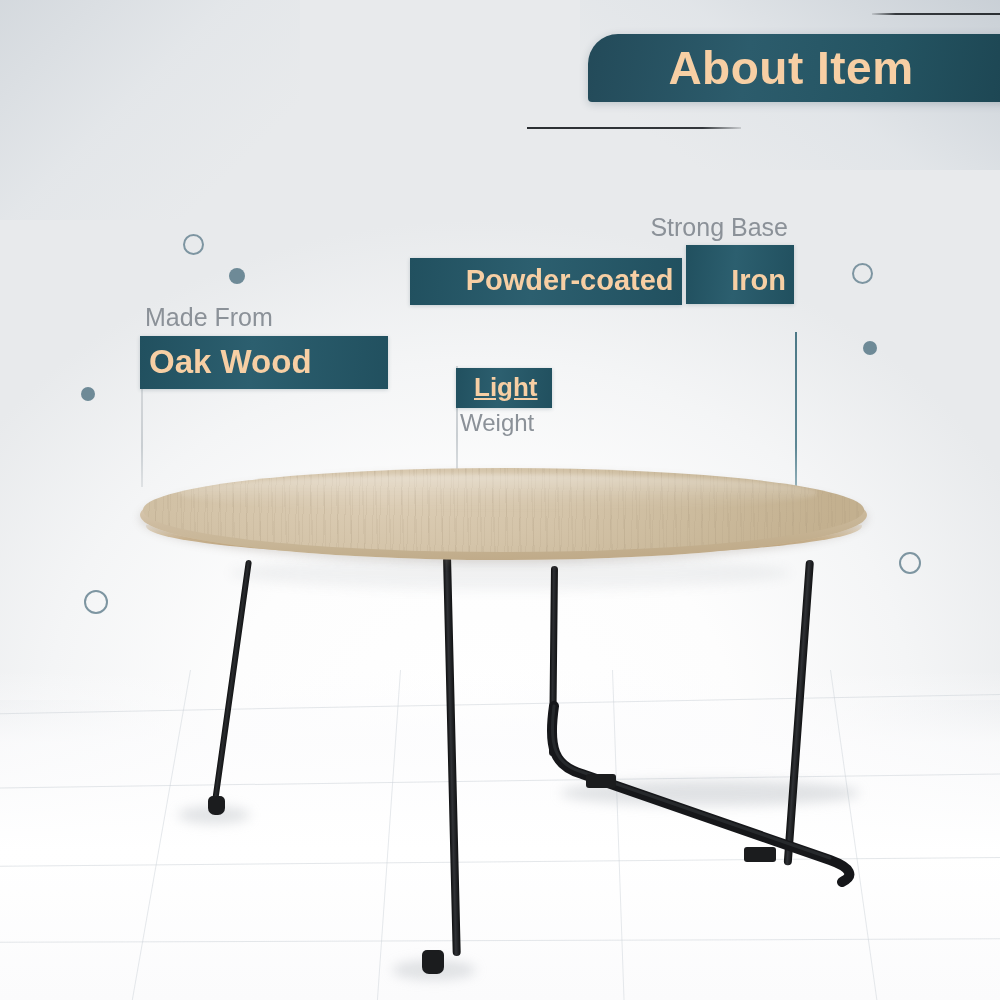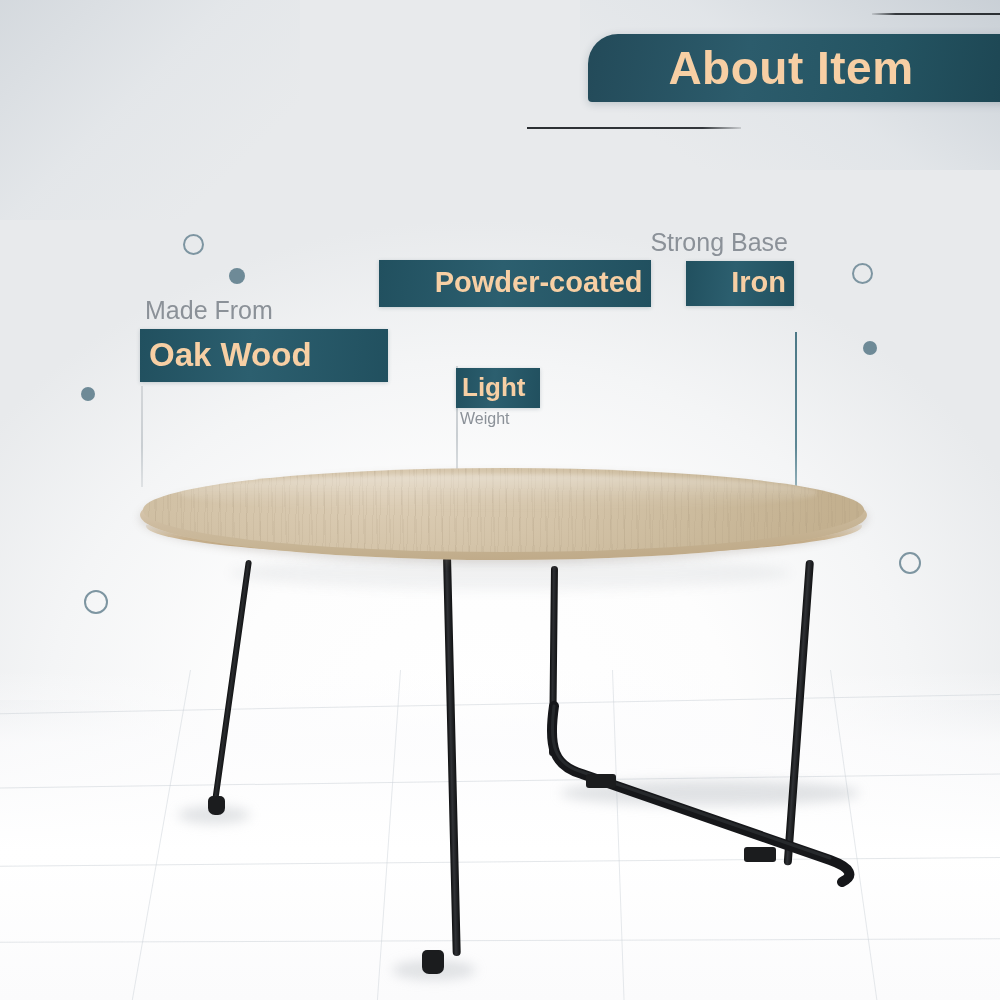--- a/index.html
+++ b/index.html
@@ -116,56 +116,56 @@
     display:inline-block;
     background:linear-gradient(95deg, #21505f 0%, #2c5f6f 45%, #21505f 100%);
     color:#f7cfa4;
     font-weight:700;
     line-height:1;
     white-space:nowrap;
     box-shadow:0 1px 4px rgba(26,60,72,.2);
   }
 
   
-  #callout-oak-wood { left:140px; top:296px; text-align:left; }
+  #callout-oak-wood { left:140px; top:303px; text-align:left; }
   #callout-oak-wood .sub-line { padding-left:5px; }
   #callout-oak-wood .chip {
     font-size:33px;
     padding:9px 26px 11px 9px;
     margin-top:5px;
     min-width:248px;
   }
 
   
   #callout-powder-coated { right:206px; top:213px; text-align:right; }
-  #callout-powder-coated .sub-line { padding-right:6px;margin-top:15px; }
+  #callout-powder-coated .sub-line { padding-right:6px; }
   #callout-powder-coated .chip-pc {
     font-size:29px;
     padding:8px 8px 10px 20px;
     margin-top:4px;
     min-width:272px;
     text-align:right;
   }
   #callout-powder-coated .chip-iron {
     font-size:29px;
-    padding:7px 8px 9px 20px;
+    padding:21px 8px 9px 20px;
     margin-top:4px;
     min-width:108px;
     text-align:right;
-    margin-left:31px;
   }
 
   
   #callout-light-weight { left:456px; top:368px; text-align:left; }
   #callout-light-weight .chip {
     font-size:26px;
-    padding:6px 14px 8px 6px;
+    padding:6px 14px 8px 18px;
     min-width:84px;
-  }
-  #callout-light-weight .sub-line { font-size:16px; padding-left:4px; margin-top:2px; }
+    text-decoration:underline;
+  }
+  #callout-light-weight .sub-line { font-size:24px; padding-left:4px; margin-top:2px; }
 
   
   .floor {
     position:absolute; left:0; bottom:0; width:1000px; height:330px;
     background:linear-gradient(180deg, rgba(246,247,248,0) 0%, rgba(252,252,253,.85) 22%, #ffffff 55%, #fbfbfc 100%);
     overflow:hidden;
   }
   .tile-line { position:absolute; background:rgba(206,212,217,.55); height:1px; transform-origin:left center; }
   .tile-v { position:absolute; background:rgba(206,212,217,.5); width:1px; transform-origin:top center; }
 

